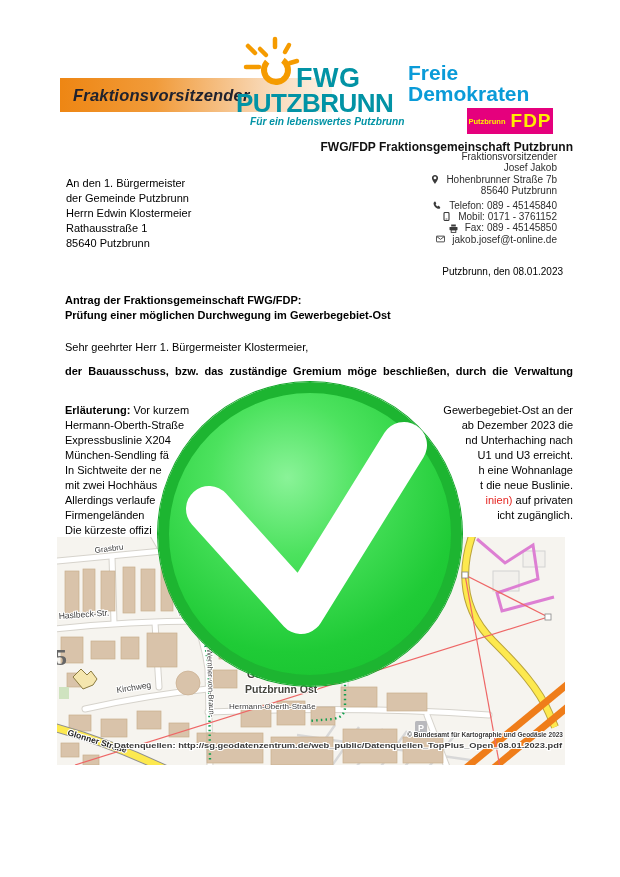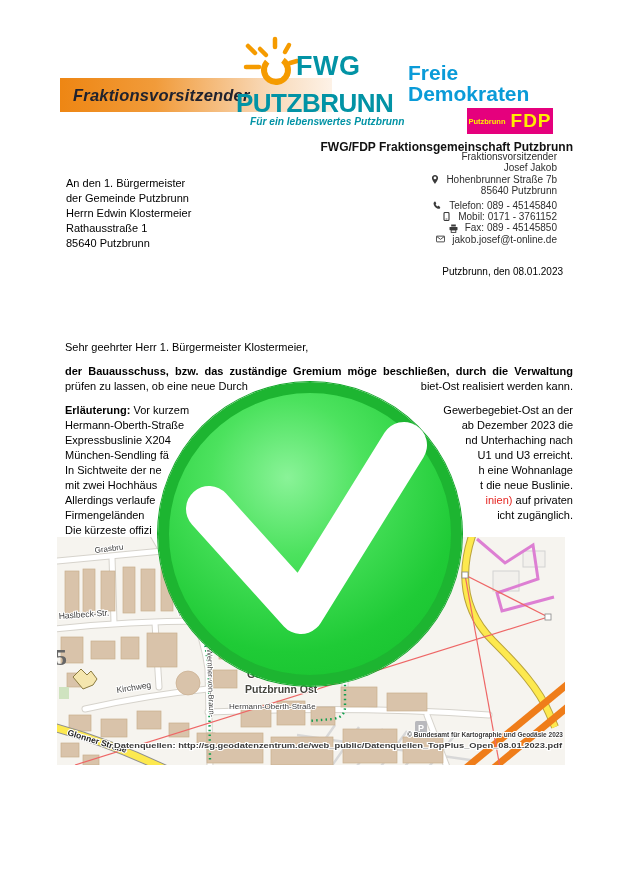--- a/index.html
+++ b/index.html
@@ -5,21 +5,21 @@
   html,body{margin:0;padding:0;background:#fff;}
   .page{position:relative;width:620px;height:877px;background:#fff;overflow:hidden;
         font-family:"Liberation Sans",sans-serif;color:#000;}
   .abs{position:absolute;}
 
   
   .band{left:60px;top:78px;width:272px;height:34px;
         background:linear-gradient(90deg,#ee8613 0%,#f19b3a 35%,#f8d7b4 75%,#fdf2e7 100%);
         display:flex;align-items:center;padding-left:13px;box-sizing:border-box;}
   .band-label{font-size:16.5px;font-weight:bold;font-style:italic;color:#20222e;letter-spacing:.2px;}
-  .fwg-top{left:296px;top:51px;font-size:27px;font-weight:bold;color:#0293a5;letter-spacing:.5px;text-align:right;}
+  .fwg-top{left:296px;top:63px;font-size:27px;font-weight:bold;color:#0293a5;letter-spacing:.5px;text-align:right;}
   .fwg-bottom{left:236px;top:88px;font-size:26px;font-weight:bold;color:#0293a5;letter-spacing:-.5px;}
   .fwg-tagline{left:250px;top:116px;font-size:10.2px;font-weight:bold;font-style:italic;color:#0293a5;}
   .sun{left:240px;top:34px;}
   .fdp-top{left:408px;top:62px;font-size:21px;font-weight:bold;color:#0a9bd8;line-height:21px;}
   .fdp-badge{left:467px;top:108px;width:86px;height:26px;background:#e5007d;
              display:flex;align-items:center;justify-content:center;gap:5px;}
   .badge-town{font-size:7.5px;font-weight:bold;color:#ffed00;}
   .badge-fdp{font-size:19px;font-weight:bold;color:#ffed00;letter-spacing:1px;}
   .org-line{left:216px;top:140px;width:357px;text-align:right;font-size:12px;font-weight:bold;color:#111;}
 
@@ -148,29 +148,29 @@
             <rect x="0.5" y="0.8" width="9" height="6.4" rx="0.6" fill="none" stroke="#3a3a3a" stroke-width="1"></rect>
             <polyline points="0.8,1.2 5,4.4 9.2,1.2" fill="none" stroke="#3a3a3a" stroke-width="1"></polyline>
           </svg>
       </span>
       <span>jakob.josef@t-online.de</span>
     </div>
   </div>
 
   <div class="abs date">Putzbrunn, den 08.01.2023</div>
 
+  <div class="abs subject">
+    <div>Antrag der Fraktionsgemeinschaft FWG/FDP:</div>
+    <div>Prüfung einer möglichen Durchwegung im Gewerbegebiet-Ost</div>
+  </div>
 
   <div class="abs salutation">Sehr geehrter Herr 1. Bürgermeister Klostermeier,</div>
 
   <div class="abs para" style="top:364px;">
     <div class="jline">der Bauausschuss, bzw. das zuständige Gremium möge beschließen, durch die Verwaltung</div>
-    <div class="frag-row">
-      <span>prüfen zu lassen, ob eine neue Durch</span>
-      <span>biet-Ost realisiert werden kann.</span>
-    </div>
   </div>
 
   <div class="abs para" style="top:403px;">
     <div class="frag-row">
       <span><span class="b">Erläuterung:</span><span> Vor kurzem</span></span>
       <span>Gewerbegebiet-Ost an der</span>
     </div>
     <div class="frag-row">
       <span>Hermann-Oberth-Straße</span>
       <span>ab Dezember 2023 die</span>

